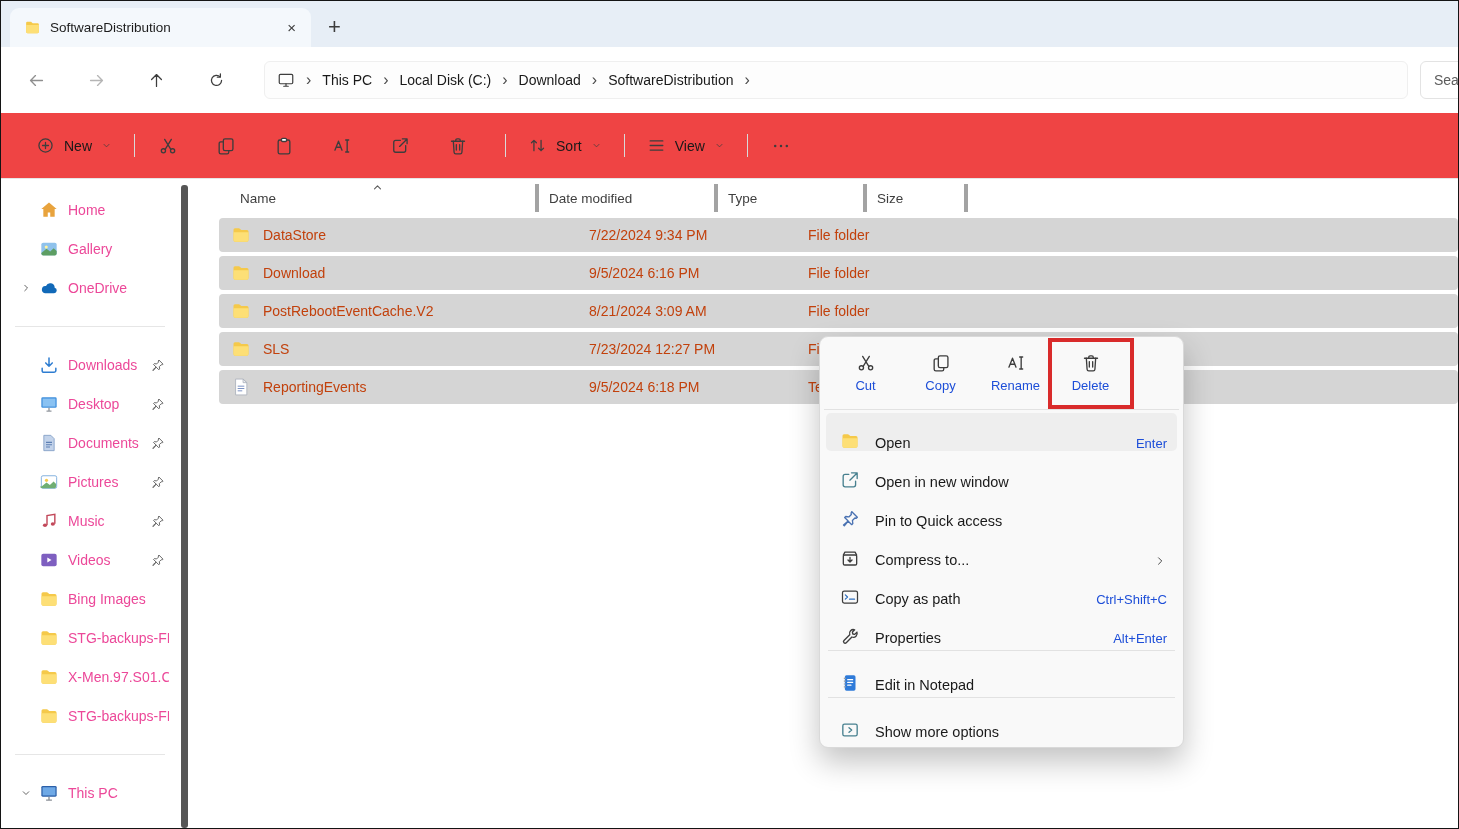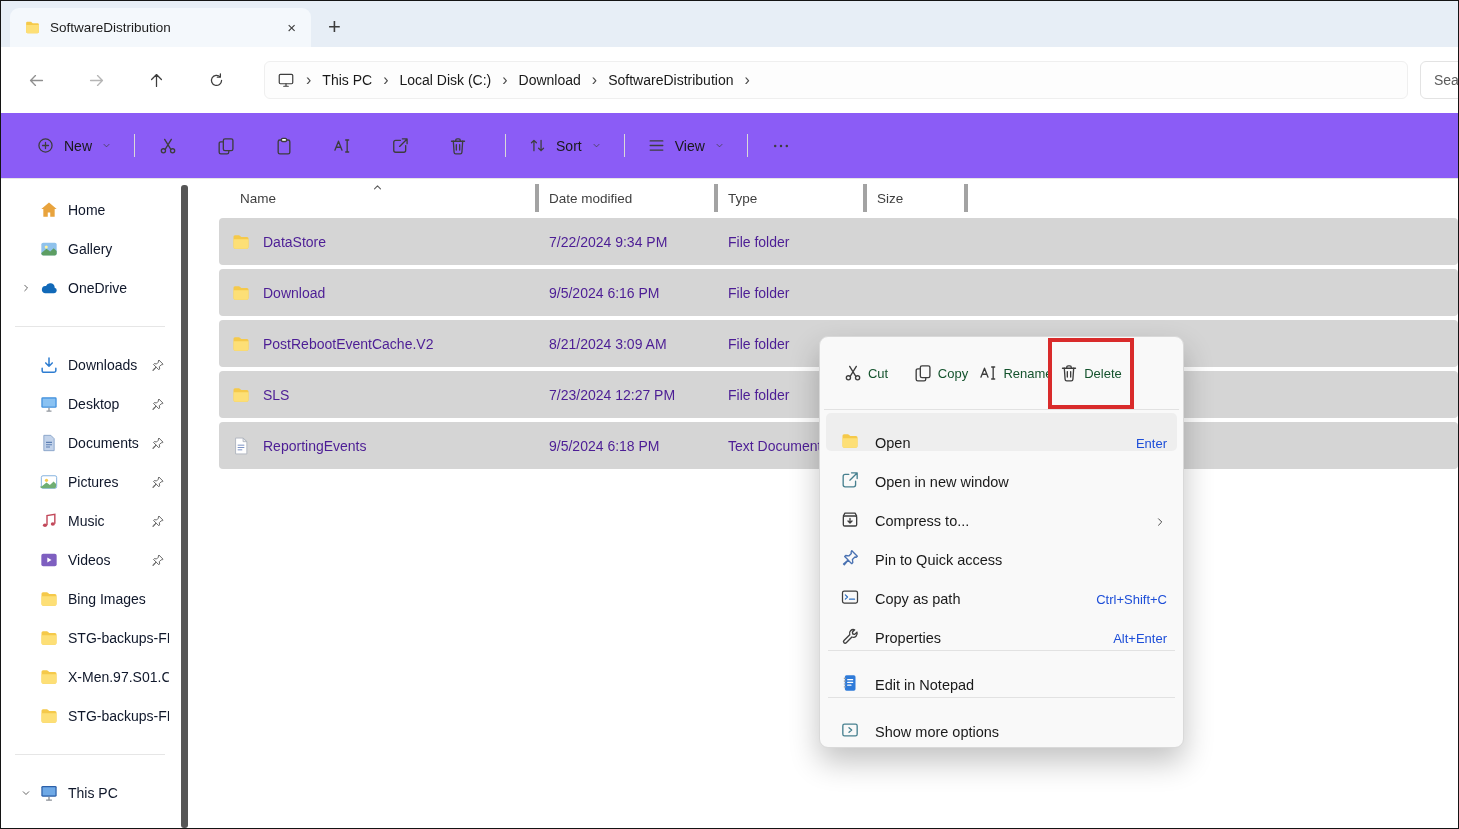--- a/index.html
+++ b/index.html
@@ -20,56 +20,56 @@
   .navbar{height:66px;background:#fff;display:flex;align-items:center;padding-left:13px;}
   .navbtn{width:44px;height:40px;border:none;background:none;display:flex;align-items:center;justify-content:center;margin-right:16px;border-radius:5px;}
   .navbtn .icn{width:19px;height:19px;}
   .addr{flex:1;height:38px;margin:0 12px 0 10px;border:1px solid #efefef;background:#fdfdfd;border-radius:6px;display:flex;align-items:center;padding:0 12px;font-size:14px;color:#191919;min-width:0;overflow:hidden;}
   .addr .icn{width:18px;height:18px;}
   .csep{color:#4c4c4c;font-size:16px;padding:0 11px;}
   .crumb{white-space:nowrap;border-radius:4px;}
   .searchbox{width:130px;height:38px;flex:none;border:1px solid #e3e3e3;border-radius:6px;display:flex;align-items:center;padding-left:13px;font-size:14px;color:#5c5c5c;margin-right:-92px;background:#fff;}
 
   
-  .toolbar{height:66px;background:#8b5cf6;border-bottom:1px solid #e6e6e6;display:flex;align-items:center;padding-left:24px;}
+  .toolbar{height:66px;background:#ef4444;border-bottom:1px solid #e6e6e6;display:flex;align-items:center;padding-left:24px;}
   .tbtn{display:flex;align-items:center;gap:9px;height:40px;padding:0 11px;background:none;border:none;border-radius:5px;font-size:14px;color:#191919;}
   .tbtn .icn{width:19px;height:19px;}
   .tbtn .chev{width:11px;height:11px;}
   #tbicons{display:flex;align-items:center;}
   .tbi{width:44px;height:40px;margin-right:14px;display:flex;align-items:center;justify-content:center;background:none;border:none;border-radius:5px;}
   .vsep{width:1px;height:23px;background:#d9d9d9;margin:0 11px;flex:none;}
 
   
   .main{position:absolute;top:179px;left:0;right:0;bottom:0;display:flex;background:#fff;}
   .sidebar{width:178px;flex:none;padding-top:10px;overflow:hidden;}
-  .sbitem{display:flex;align-items:center;height:38px;margin:1px 6px 1px 4px;padding:0 4px 0 10px;border-radius:5px;font-size:14px;color:#0f172a;}
+  .sbitem{display:flex;align-items:center;height:38px;margin:1px 6px 1px 4px;padding:0 4px 0 10px;border-radius:5px;font-size:14px;color:#ec4899;}
   .exp{width:22px;height:18px;flex:none;display:flex;align-items:center;justify-content:center;}
   .exp .icn{width:12px;height:12px;}
   .sbicon{margin:0 9px 0 2px;}
   .sblabel{flex:1;white-space:nowrap;overflow:hidden;}
   .pin{width:15px;height:15px;flex:none;margin-right:4px;display:inline-flex;}
   .pin svg{width:100%;height:100%;}
   .sbdivider{height:1px;background:#e6e6e6;margin:19px 14px;}
   .sb-scroll{position:absolute;left:180px;top:5px;width:7px;bottom:0;background:#565656;border-radius:3px;}
 
   .content{flex:1;padding:4px 0 0 40px;min-width:0;}
   .lheader{display:grid;grid-template-columns:320px 179px 149px 101px;height:28px;font-size:13.5px;color:#3f3f3f;}
   .hcell{position:relative;height:100%;display:flex;align-items:center;padding-left:10px;border-right:4px solid #a3a3a3;}
   .hcell.first{padding-left:21px;}
   .sortcaret{position:absolute;left:152px;top:-3px;width:13px;height:13px;}
   #rows{margin-top:6px;}
-  .frow{display:grid;grid-template-columns:320px 179px 149px 101px;height:47px;margin-bottom:4px;align-items:stretch;font-size:14px;color:#4c1d95;border-radius:4px;}
+  .frow{display:grid;grid-template-columns:320px 179px 149px 101px;height:34px;margin-bottom:4px;align-items:stretch;font-size:14px;color:#c2410c;border-radius:4px;gap:40px;}
   .frow.selected{background:#d5d5d5;}
   .cell{display:flex;align-items:center;padding-left:10px;white-space:nowrap;overflow:hidden;}
   .cell.name{padding-left:12px;gap:12px;}
 
   
   .ctx{position:absolute;left:818px;top:335px;width:365px;background:#f9f9f9;border:1px solid #d9d9d9;border-radius:9px;box-shadow:0 14px 30px rgba(0,0,0,.24);padding:4px 4px 6px;z-index:50;}
   .qbar{display:flex;gap:8px;padding:3px 8px 7px;border-bottom:1px solid #e2e2e2;}
-  .qbtn{position:relative;width:67px;height:58px;display:flex;flex-direction:row;align-items:center;justify-content:center;gap:5px;background:none;border:none;border-radius:5px;font-size:13px;color:#14532d;}
+  .qbtn{position:relative;width:67px;height:58px;display:flex;flex-direction:column;align-items:center;justify-content:center;gap:5px;background:none;border:none;border-radius:5px;font-size:13px;color:#1d4ed8;}
   .qbtn .icn{width:20px;height:20px;}
   .qbtn.annotated::after{content:"";position:absolute;left:-9px;right:-10px;top:-6px;bottom:-7px;border:4px solid var(--annot,#d92b2b);pointer-events:none;}
   #menuitems{padding-top:2px;}
   .mitem{display:flex;align-items:flex-end;height:38px;margin:1px 2px;padding:0 10px 0 14px;border-radius:5px;font-size:14.5px;color:#191919;}
   .mitem.sel{background:#eeeeee;}
   .mi-icon{margin-right:15px;}
   .mi-label{flex:1;white-space:nowrap;}
   .mi-short{font-size:13px;color:#1d4ed8;}
   .mi-chev{width:14px;height:14px;display:inline-flex;}
   .mi-chev svg{width:100%;height:100%;}
@@ -591,42 +591,42 @@
             <svg viewBox="0 0 24 24" fill="none" stroke="#47808f" stroke-width="1.6" stroke-linecap="round" stroke-linejoin="round">
               <path d="M10.5 5.3H6.2a2.4 2.4 0 0 0-2.4 2.4v10.1a2.4 2.4 0 0 0 2.4 2.4h10.1a2.4 2.4 0 0 0 2.4-2.4v-4.3"></path>
               <path d="M13.8 3.4h6.8v6.8M20.2 3.8l-8.4 8.4"></path>
             </svg>
           </span>
           <span class="mi-label">Open in new window</span>
 
    </div>
         <div class="mitem">
      <span class="icn mi-icon">
+            <svg viewBox="0 0 24 24" fill="none" stroke="#4a72b2" stroke-width="1.6" stroke-linejoin="round">
+              <path d="M14.2 3.2 20.8 9.8l-1.3 1.3-1.6-.3-3 3 .5 3.7-1.3 1.3-4.2-4.2-4.7 5.6-1-1 5.6-4.7-4.2-4.2L6.9 9l3.7.5 3-3-.3-1.6z"></path>
+            </svg>
+          </span>
+          <span class="mi-label">Pin to Quick access</span>
+
+   </div>
+        <div class="mitem">
+     <span class="icn mi-icon">
             <svg viewBox="0 0 24 24" fill="none" stroke="#3d3d3d" stroke-width="1.6" stroke-linecap="round" stroke-linejoin="round">
               <path d="M4 8.4 5.9 5h12.2L20 8.4"></path>
               <rect x="4" y="8.4" width="16" height="12" rx="1.6"></rect>
               <path d="M12 11.4v5.4m0 0-2.4-2.4M12 16.8l2.4-2.4"></path>
             </svg>
           </span>
           <span class="mi-label">Compress to...</span>
 
      <span class="mi-chev">
             <svg viewBox="0 0 24 24" fill="none" stroke="#3d3d3d" stroke-width="1.6" stroke-linecap="round" stroke-linejoin="round">
               <path d="M9.5 6.5 15 12l-5.5 5.5"></path>
             </svg>
           </span>
-   </div>
-        <div class="mitem">
-     <span class="icn mi-icon">
-            <svg viewBox="0 0 24 24" fill="none" stroke="#4a72b2" stroke-width="1.6" stroke-linejoin="round">
-              <path d="M14.2 3.2 20.8 9.8l-1.3 1.3-1.6-.3-3 3 .5 3.7-1.3 1.3-4.2-4.2-4.7 5.6-1-1 5.6-4.7-4.2-4.2L6.9 9l3.7.5 3-3-.3-1.6z"></path>
-            </svg>
-          </span>
-          <span class="mi-label">Pin to Quick access</span>
-
    </div>
         <div class="mitem">
      <span class="icn mi-icon">
             <svg viewBox="0 0 24 24" fill="none" stroke="#3d3d3d" stroke-width="1.5" stroke-linejoin="round">
               <rect x="3" y="4.8" width="18" height="14.4" rx="2"></rect>
               <path d="M6.4 9.4 9 12l-2.6 2.6" stroke="#2f6fbe" stroke-linecap="round"></path>
               <path d="M11.4 14.6h6" stroke="#2f6fbe" stroke-linecap="round"></path>
             </svg>
           </span>
           <span class="mi-label">Copy as path</span>

